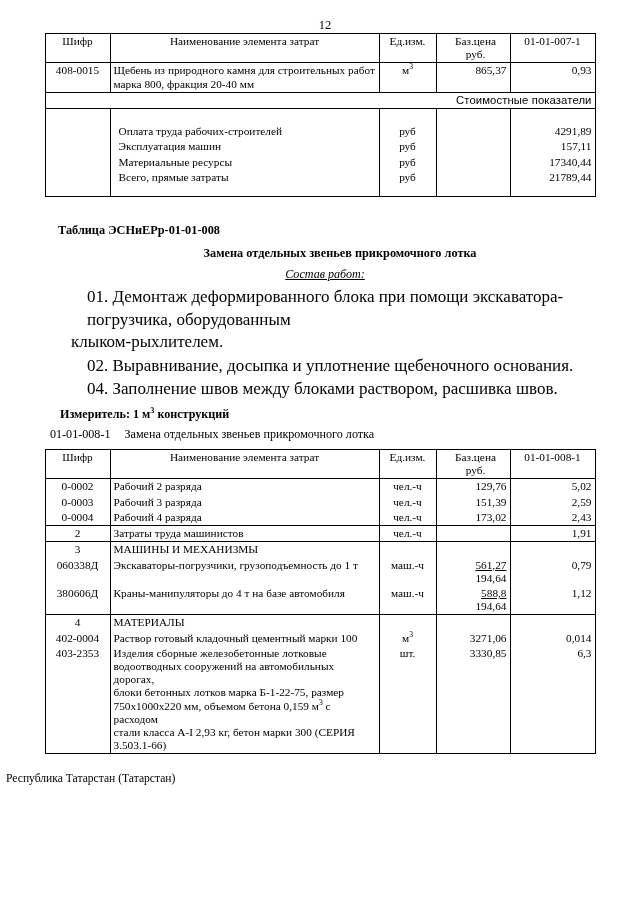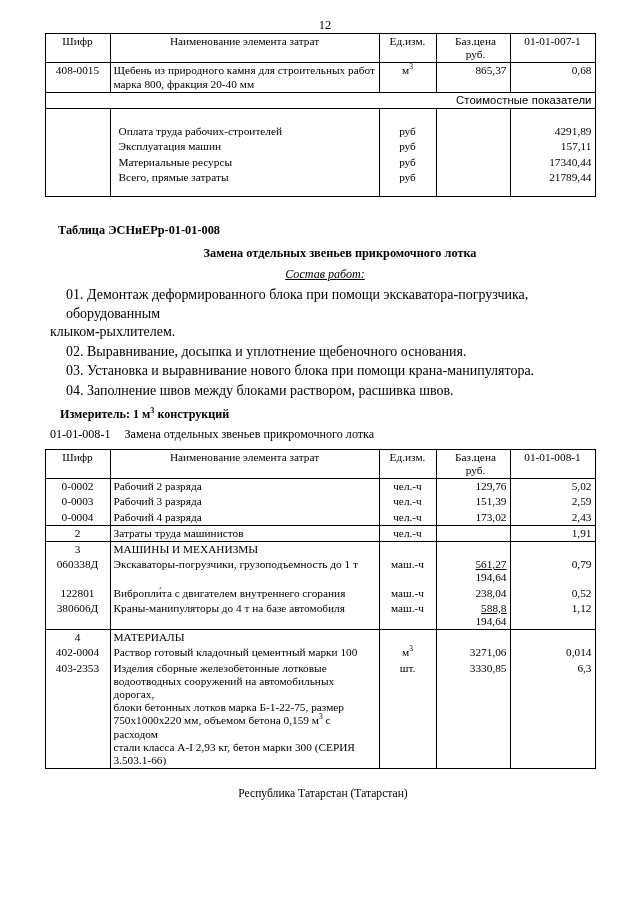--- a/index.html
+++ b/index.html
@@ -97,43 +97,43 @@
   }
   .sostav {
     font-style: italic;
     font-size: 12.1px;
     text-align: center;
     padding-left: 10px;
     margin-bottom: 4px;
     text-decoration: underline;
   }
   .work-item {
-    font-size: 14px;
+    font-size: 17px;
     line-height: 1.33;
     padding-left: 16px;
     margin-bottom: 1px;
     text-indent: 0;
+    margin-left: 21px;
   }
   .work-item .cont { display: block; padding-left: 0; margin-left: -16px; }
   .izmeritel {
     font-weight: bold;
     font-size: 12.1px;
     padding-left: 10px;
     margin-top: 6px;
     margin-bottom: 5px;
   }
   .code-line {
     font-size: 12.1px;
     padding-left: 0px;
     margin-bottom: 7px;
   }
   .code-line .gap { display: inline-block; width: 14px; }
 
   .footer {
-    text-align: center;
     font-size: 11.6px;
     margin-top: 18px;
     padding-left: 6px;
   }
 </style>
 </head>
 <body>
 
 <div class="page">
 
@@ -154,21 +154,21 @@
     </thead>
     <tbody>
       <tr>
         <td class="c-code">408-0015</td>
         <td class="c-name">
           <span>Щебень из природного камня для строительных работ</span><br>
           <span>марка 800, фракция 20-40 мм</span>
         </td>
         <td class="c-unit"><span>м</span><sup>3</sup></td>
         <td class="c-price">865,37</td>
-        <td class="c-val">0,68</td>
+        <td class="c-val">0,93</td>
       </tr>
       <tr>
         <td class="band" colspan="5">Стоимостные показатели</td>
       </tr>
       <tr>
         <td class="c-code" style="border-bottom:none;">&nbsp;</td>
         <td class="c-name" style="border-bottom:none;"></td>
         <td class="c-unit" style="border-bottom:none;"></td>
         <td class="c-price" style="border-bottom:none;"></td>
         <td class="c-val" style="border-bottom:none;"></td>
@@ -213,21 +213,20 @@
 
   <div class="mid">
     <div class="tbl-label">Таблица  ЭСНиЕРр-01-01-008</div>
     <div class="tbl-heading">Замена отдельных звеньев прикромочного лотка</div>
     <div class="sostav">Состав работ:</div>
     <div class="work-item">
       <span>01. Демонтаж деформированного блока при помощи экскаватора-погрузчика, оборудованным</span>
       <span class="cont">клыком-рыхлителем.</span>
     </div>
     <div class="work-item">02. Выравнивание, досыпка и уплотнение щебеночного основания.</div>
-    <div class="work-item">03. Установка и выравнивание нового блока при помощи крана-манипулятора.</div>
     <div class="work-item">04. Заполнение швов между блоками раствором, расшивка швов.</div>
     <div class="izmeritel"><span>Измеритель: 1 м</span><sup>3</sup><span> конструкций</span></div>
     <div class="code-line"><span>01-01-008-1</span><span class="gap"></span><span>Замена отдельных звеньев прикромочного лотка</span></div>
   </div>
 
   <table class="doc-table">
     <thead>
       <tr>
         <td class="c-code">Шифр</td>
         <td class="c-name">Наименование элемента затрат</td>
@@ -280,27 +279,20 @@
       </tr>
       <tr>
         <td class="c-code" style="border-top:none;border-bottom:none;">060338Д</td>
         <td class="c-name" style="border-top:none;border-bottom:none;">Экскаваторы-погрузчики, грузоподъемность до 1 т</td>
         <td class="c-unit" style="border-top:none;border-bottom:none;">маш.-ч</td>
         <td class="c-price" style="border-top:none;border-bottom:none;">
           <span class="underline-num">561,27</span>
           <span class="sub-num">194,64</span>
         </td>
         <td class="c-val" style="border-top:none;border-bottom:none;">0,79</td>
-      </tr>
-      <tr>
-        <td class="c-code" style="border-top:none;border-bottom:none;">122801</td>
-        <td class="c-name" style="border-top:none;border-bottom:none;">Вибропли́та с двигателем внутреннего сгорания</td>
-        <td class="c-unit" style="border-top:none;border-bottom:none;">маш.-ч</td>
-        <td class="c-price" style="border-top:none;border-bottom:none;">238,04</td>
-        <td class="c-val" style="border-top:none;border-bottom:none;">0,52</td>
       </tr>
       <tr>
         <td class="c-code" style="border-top:none;">380606Д</td>
         <td class="c-name" style="border-top:none;margin-left:18px;">Краны-манипуляторы до 4 т на базе автомобиля</td>
         <td class="c-unit" style="border-top:none;">маш.-ч</td>
         <td class="c-price" style="border-top:none;">
           <span class="underline-num">588,8</span>
           <span class="sub-num">194,64</span>
         </td>
         <td class="c-val" style="border-top:none;">1,12</td>

